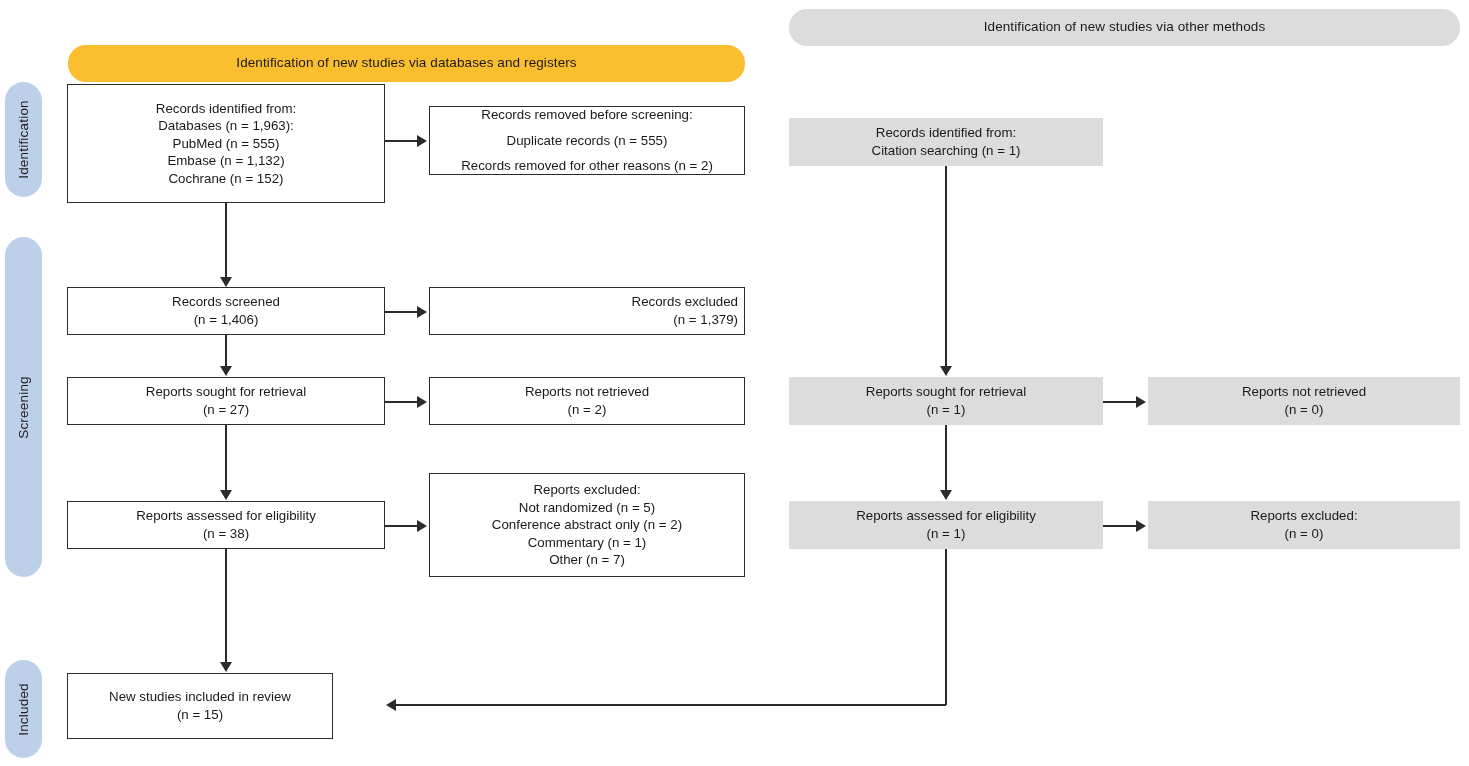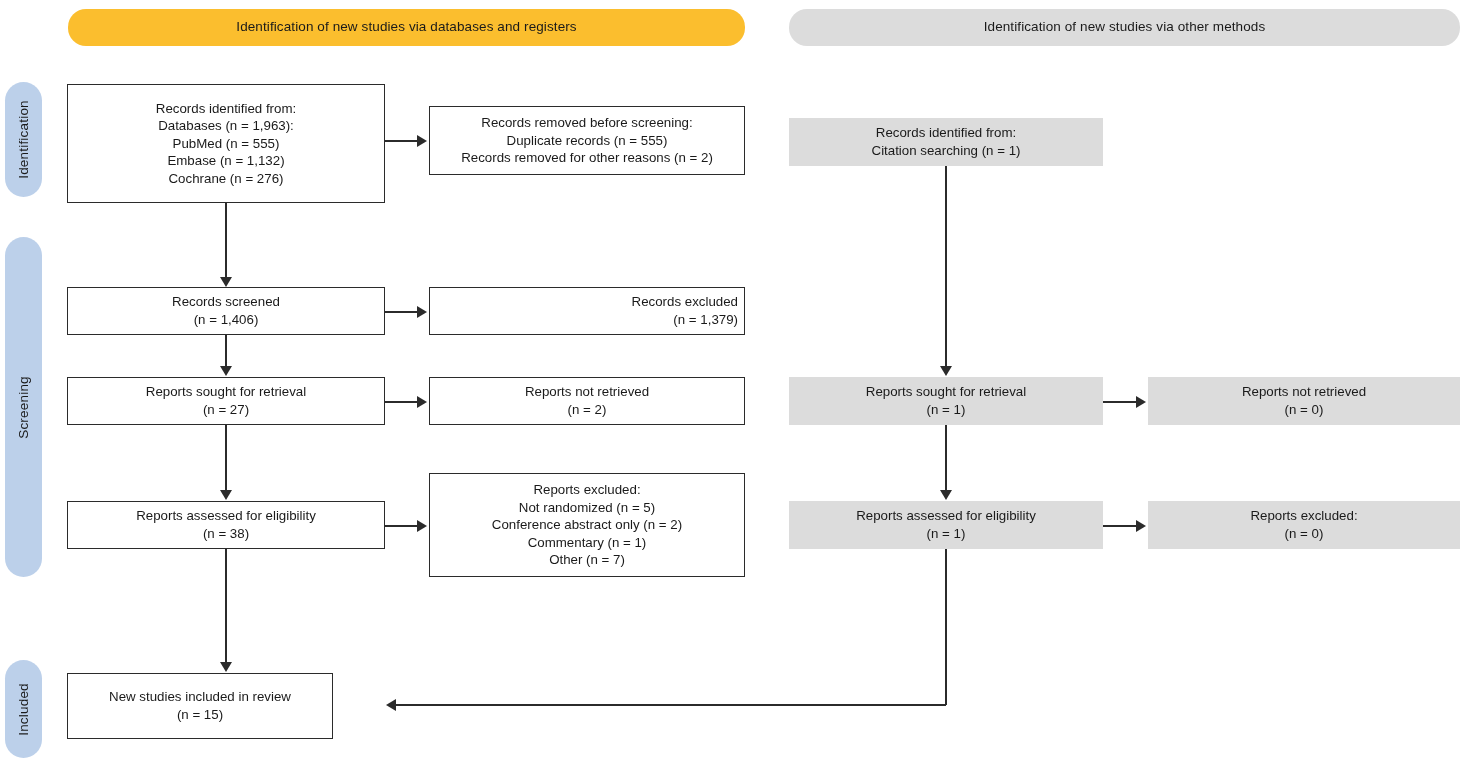--- a/index.html
+++ b/index.html
@@ -25,21 +25,21 @@
     display: flex;
     align-items: center;
     justify-content: center;
     border-radius: 18px;
     font-size: 13.5px;
     line-height: 1.25;
     text-align: center;
     color: #1a1a1a;
     letter-spacing: 0.1px;
   }
-  .header-bar.orange { background: #FBBE2E; }
+  .header-bar.orange { background: #FBBE2E; margin-top: 36px; }
   .header-bar.grey   { background: #DCDCDC; }
 
   
   .stage-pill {
     position: absolute;
     background: #BCD0EA;
     border-radius: 19px;
     display: flex;
     align-items: center;
     justify-content: center;
@@ -125,24 +125,24 @@
 
   <div class="stage-pill" style="left:5px; top:660px; width:37px; height:98px;">
     <span>Included</span>
   </div>
 
   <div class="box white" style="left:67px; top:84px; width:318px; height:119px;">
     <span class="ln">Records identified from:</span>
     <span class="ln">Databases (n = 1,963):</span>
     <span class="ln">PubMed (n = 555)</span>
     <span class="ln">Embase (n = 1,132)</span>
-    <span class="ln">Cochrane (n = 276)</span>
-  </div>
-
-  <div class="box white" style="left:429px; top:106px; width:316px; height:69px;">
+    <span class="ln">Cochrane (n = 152)</span>
+  </div>
+
+  <div class="box white" style="left:429px; top:106px; width:316px; height:69px;gap:8px;">
     <span class="ln">Records removed before screening:</span>
     <span class="ln">Duplicate records (n = 555)</span>
     <span class="ln">Records removed for other reasons (n = 2)</span>
   </div>
 
   <div class="line-h" style="left:385px; top:140px; width:32px;"></div>
   <div class="arrow right" style="left:417px; top:135px;"></div>
 
   <div class="line-v" style="left:225px; top:203px; height:74px;"></div>
   <div class="arrow down" style="left:220px; top:277px;"></div>

